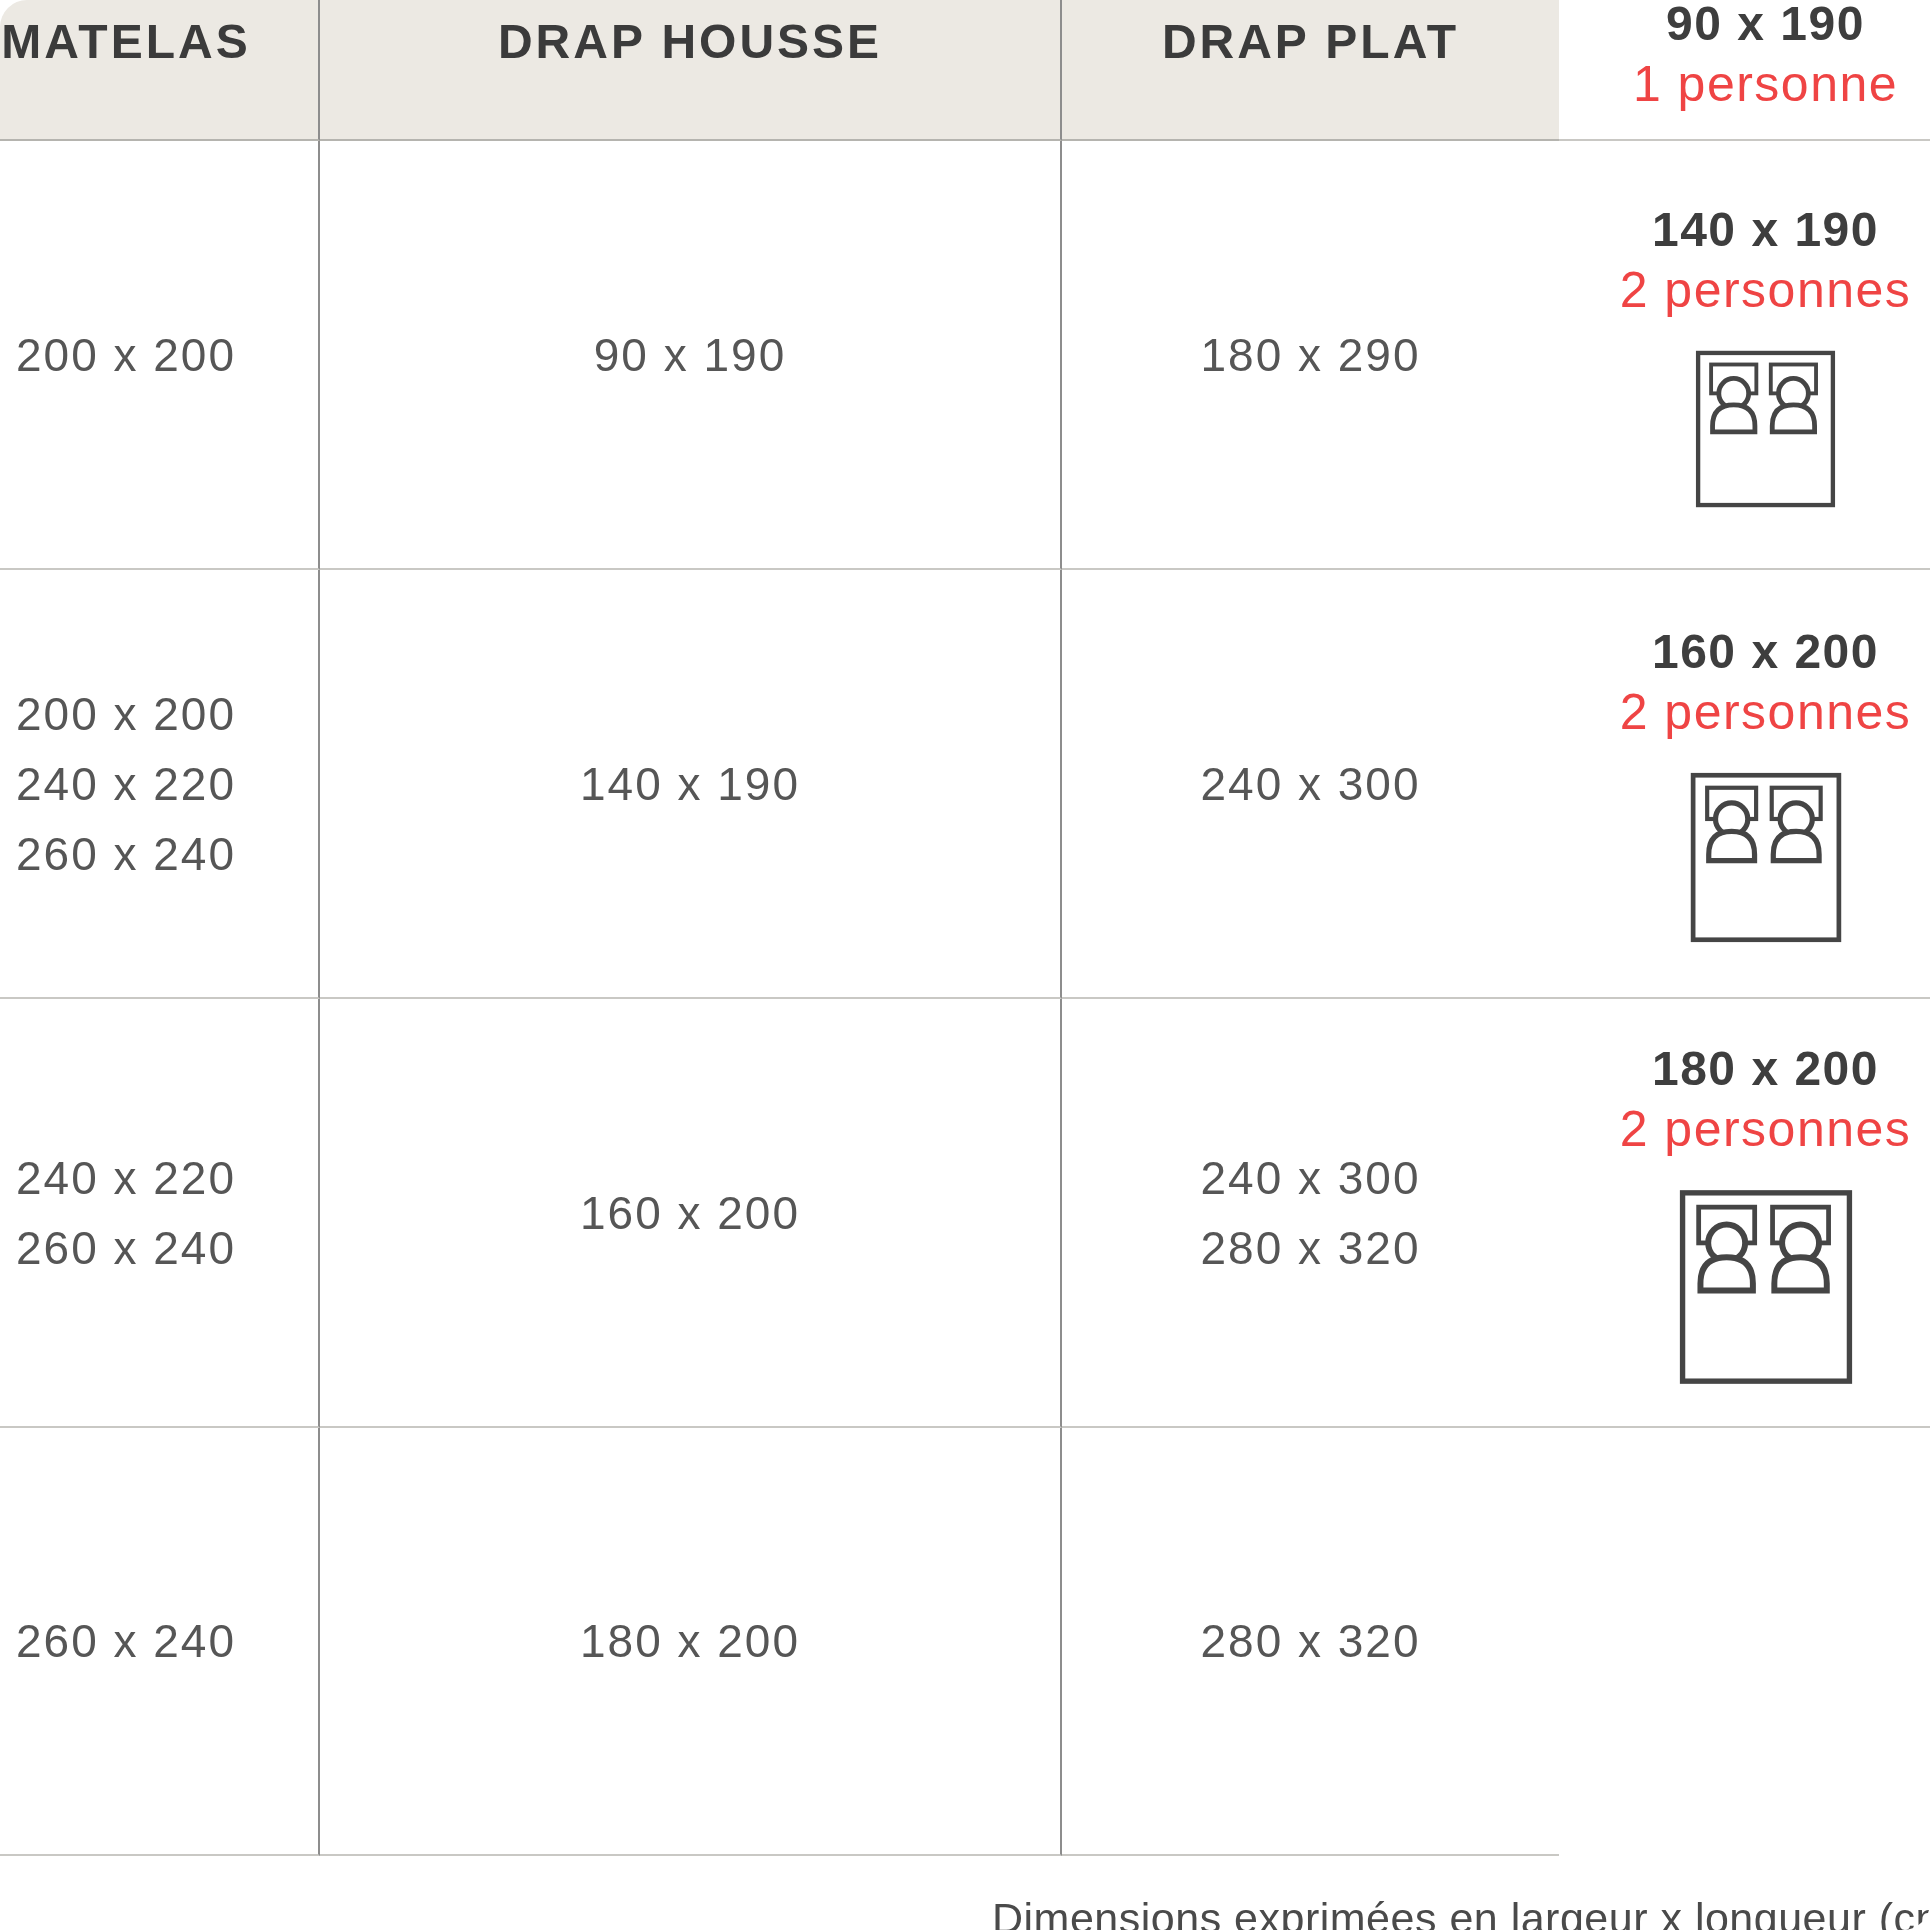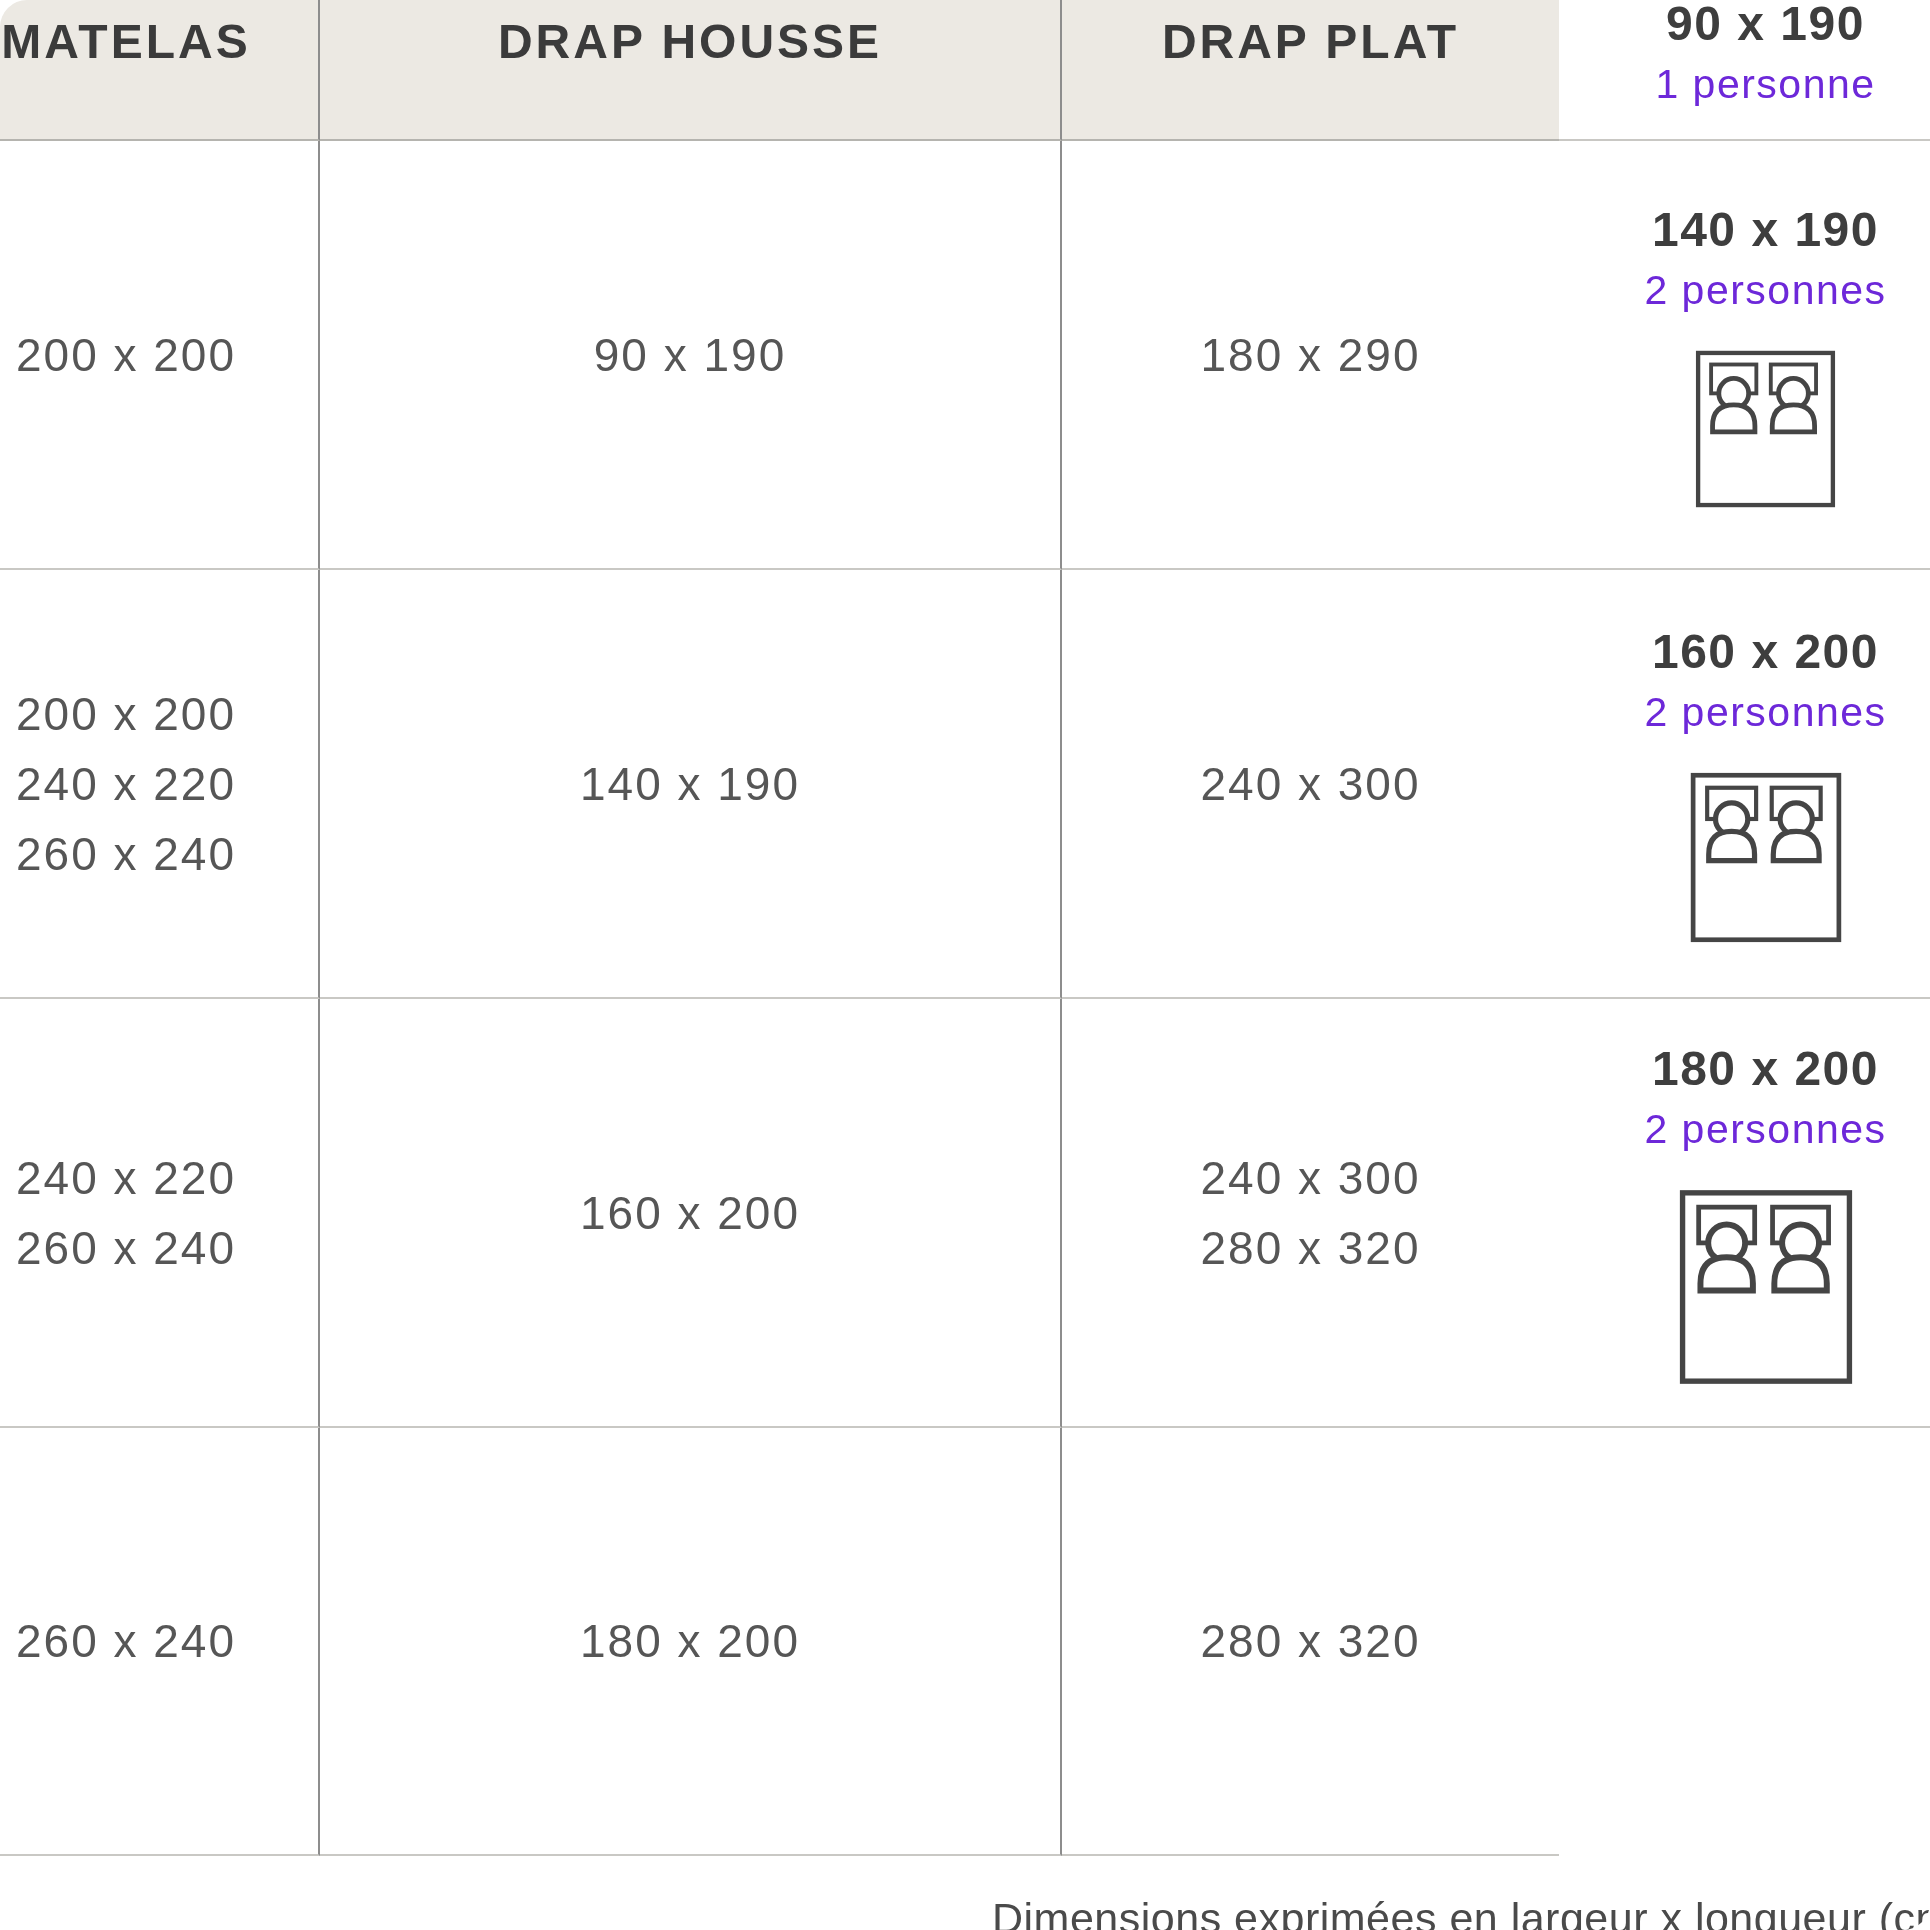--- a/index.html
+++ b/index.html
@@ -58,25 +58,25 @@
   }
   .m-label {
     font-size: 48px;
     font-weight: bold;
     line-height: 56px;
     letter-spacing: 1.5px;
     color: #3e3e3e;
     white-space: nowrap;
   }
   .m-cap {
-    font-size: 41px;
+    font-size: 50px;
     font-weight: 400;
     line-height: 56px;
     letter-spacing: 1.5px;
-    color: #6d28d9;
+    color: #ef4444;
     margin-top: 4px;
     white-space: nowrap;
   }
   .bed-icon { margin-top: 32px; display: block; }
   .val-cell {
     display: flex;
     align-items: center;
     justify-content: center;
     text-align: center;
   }

